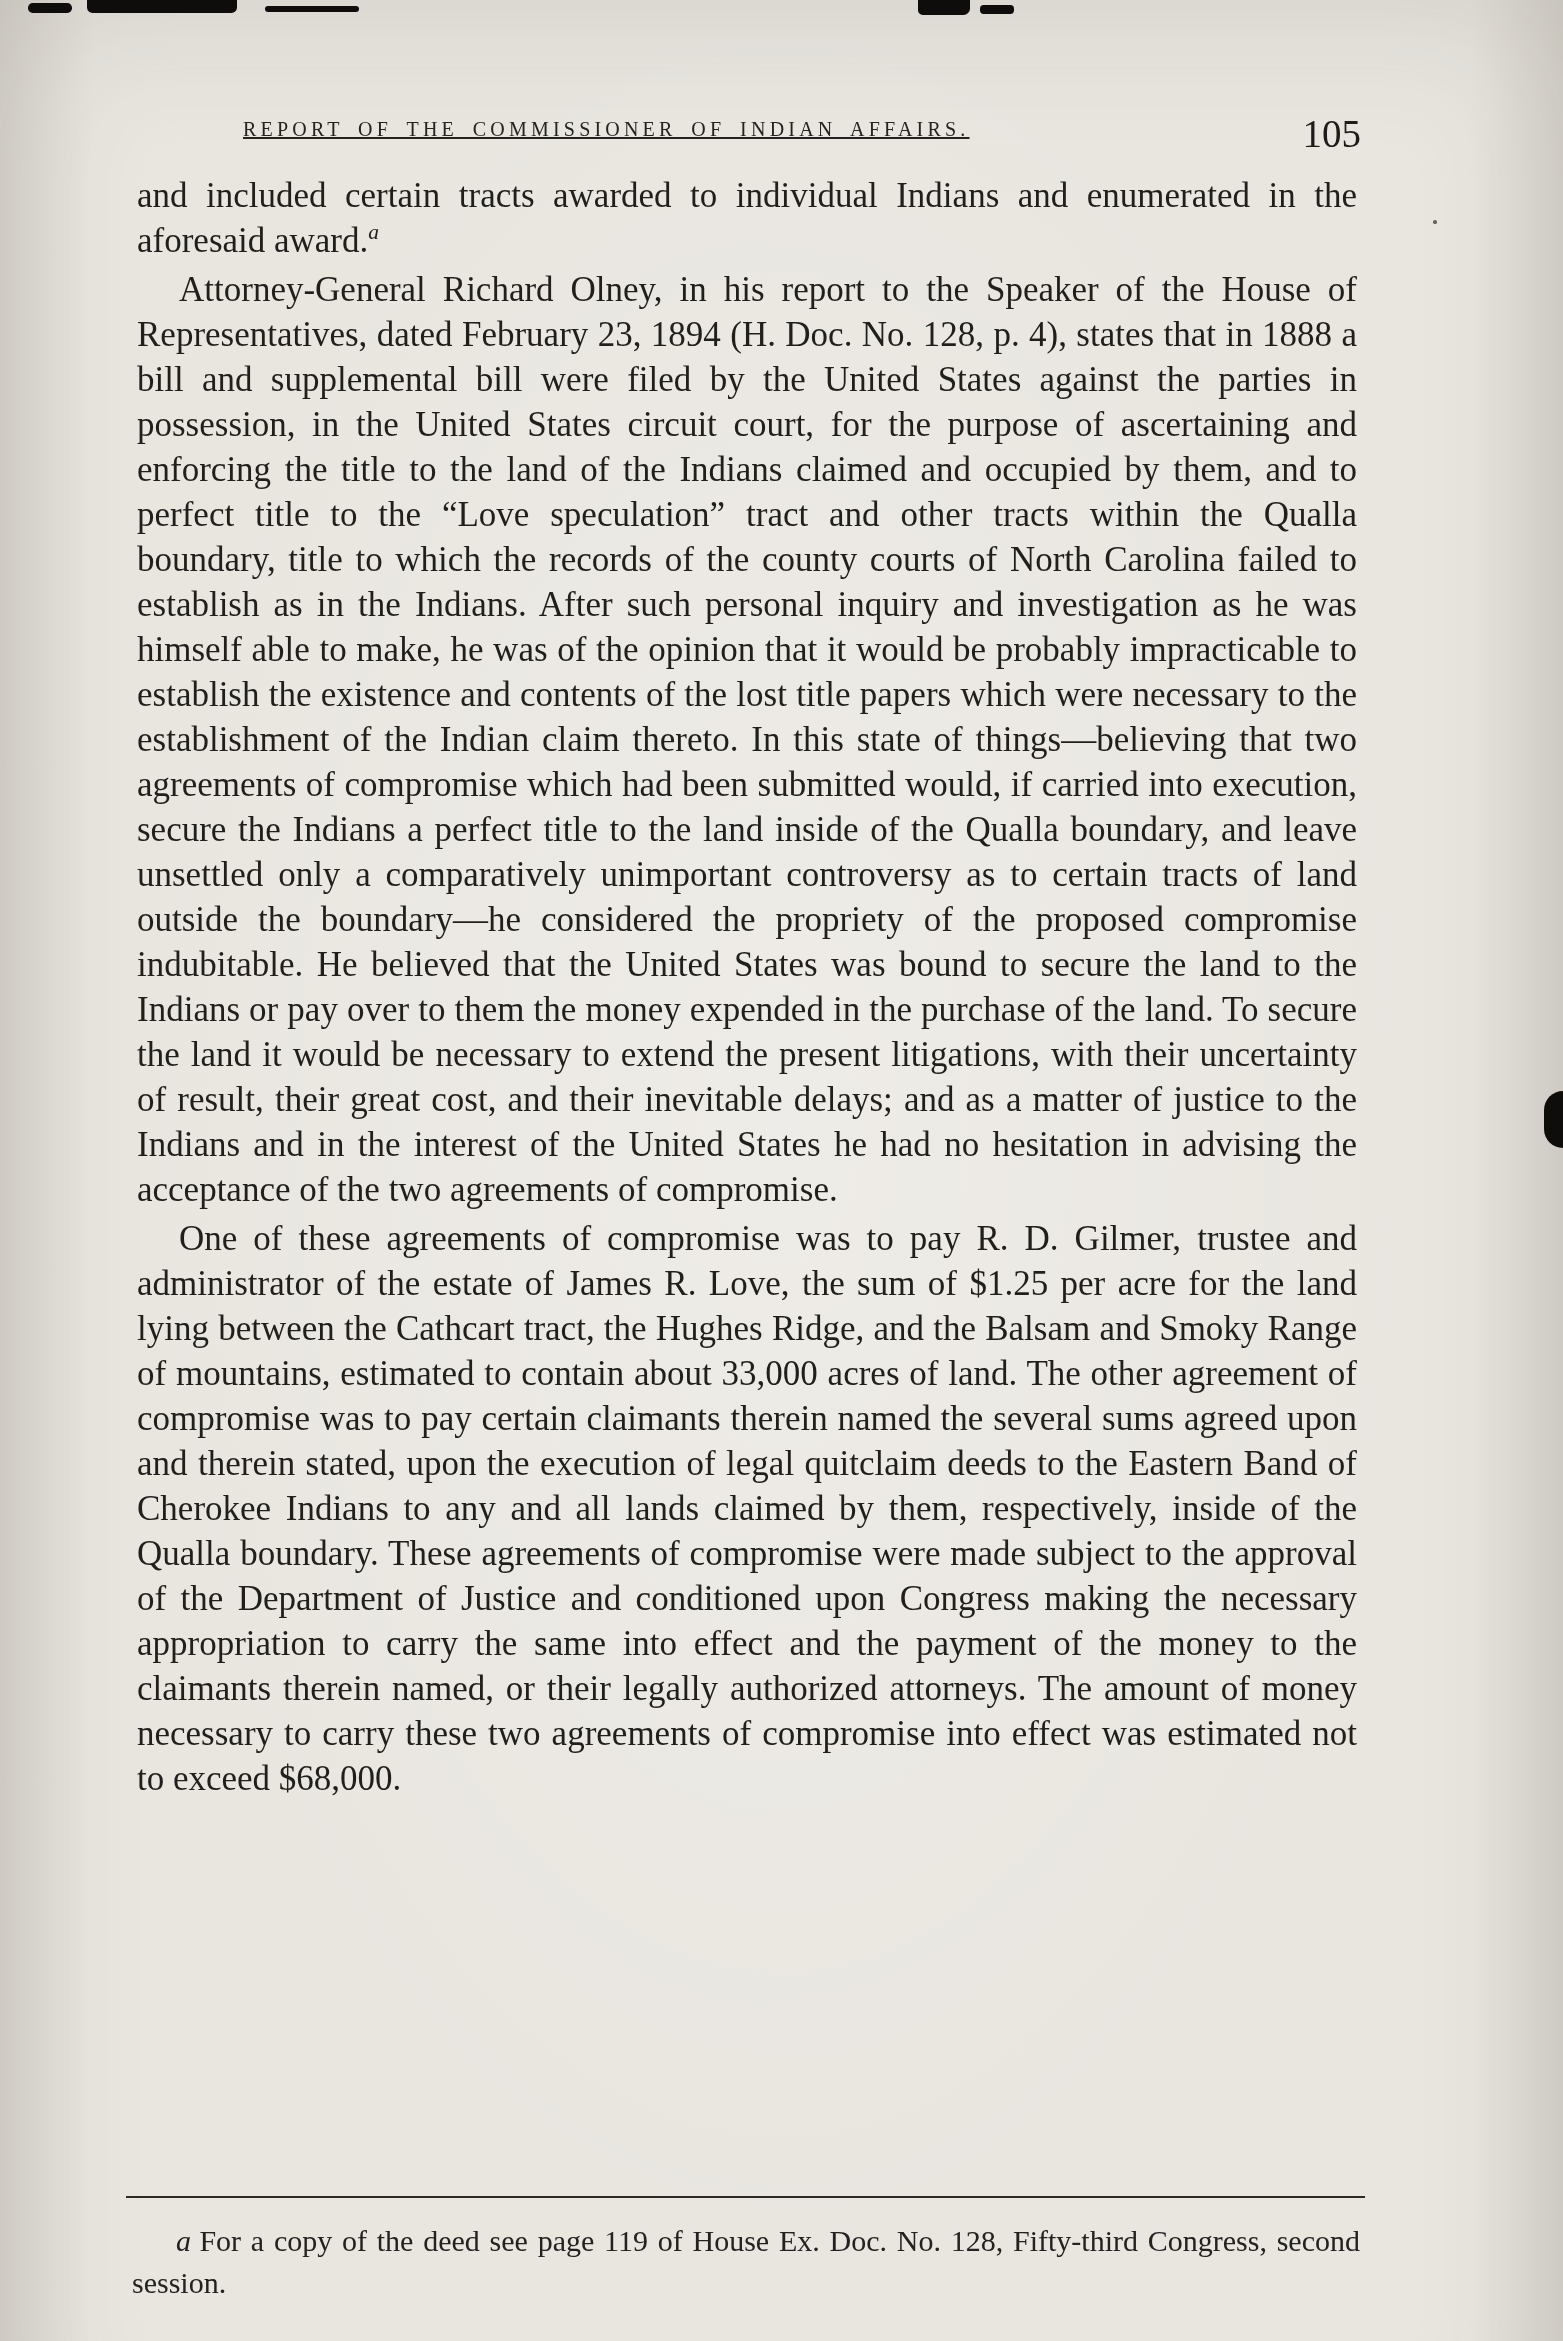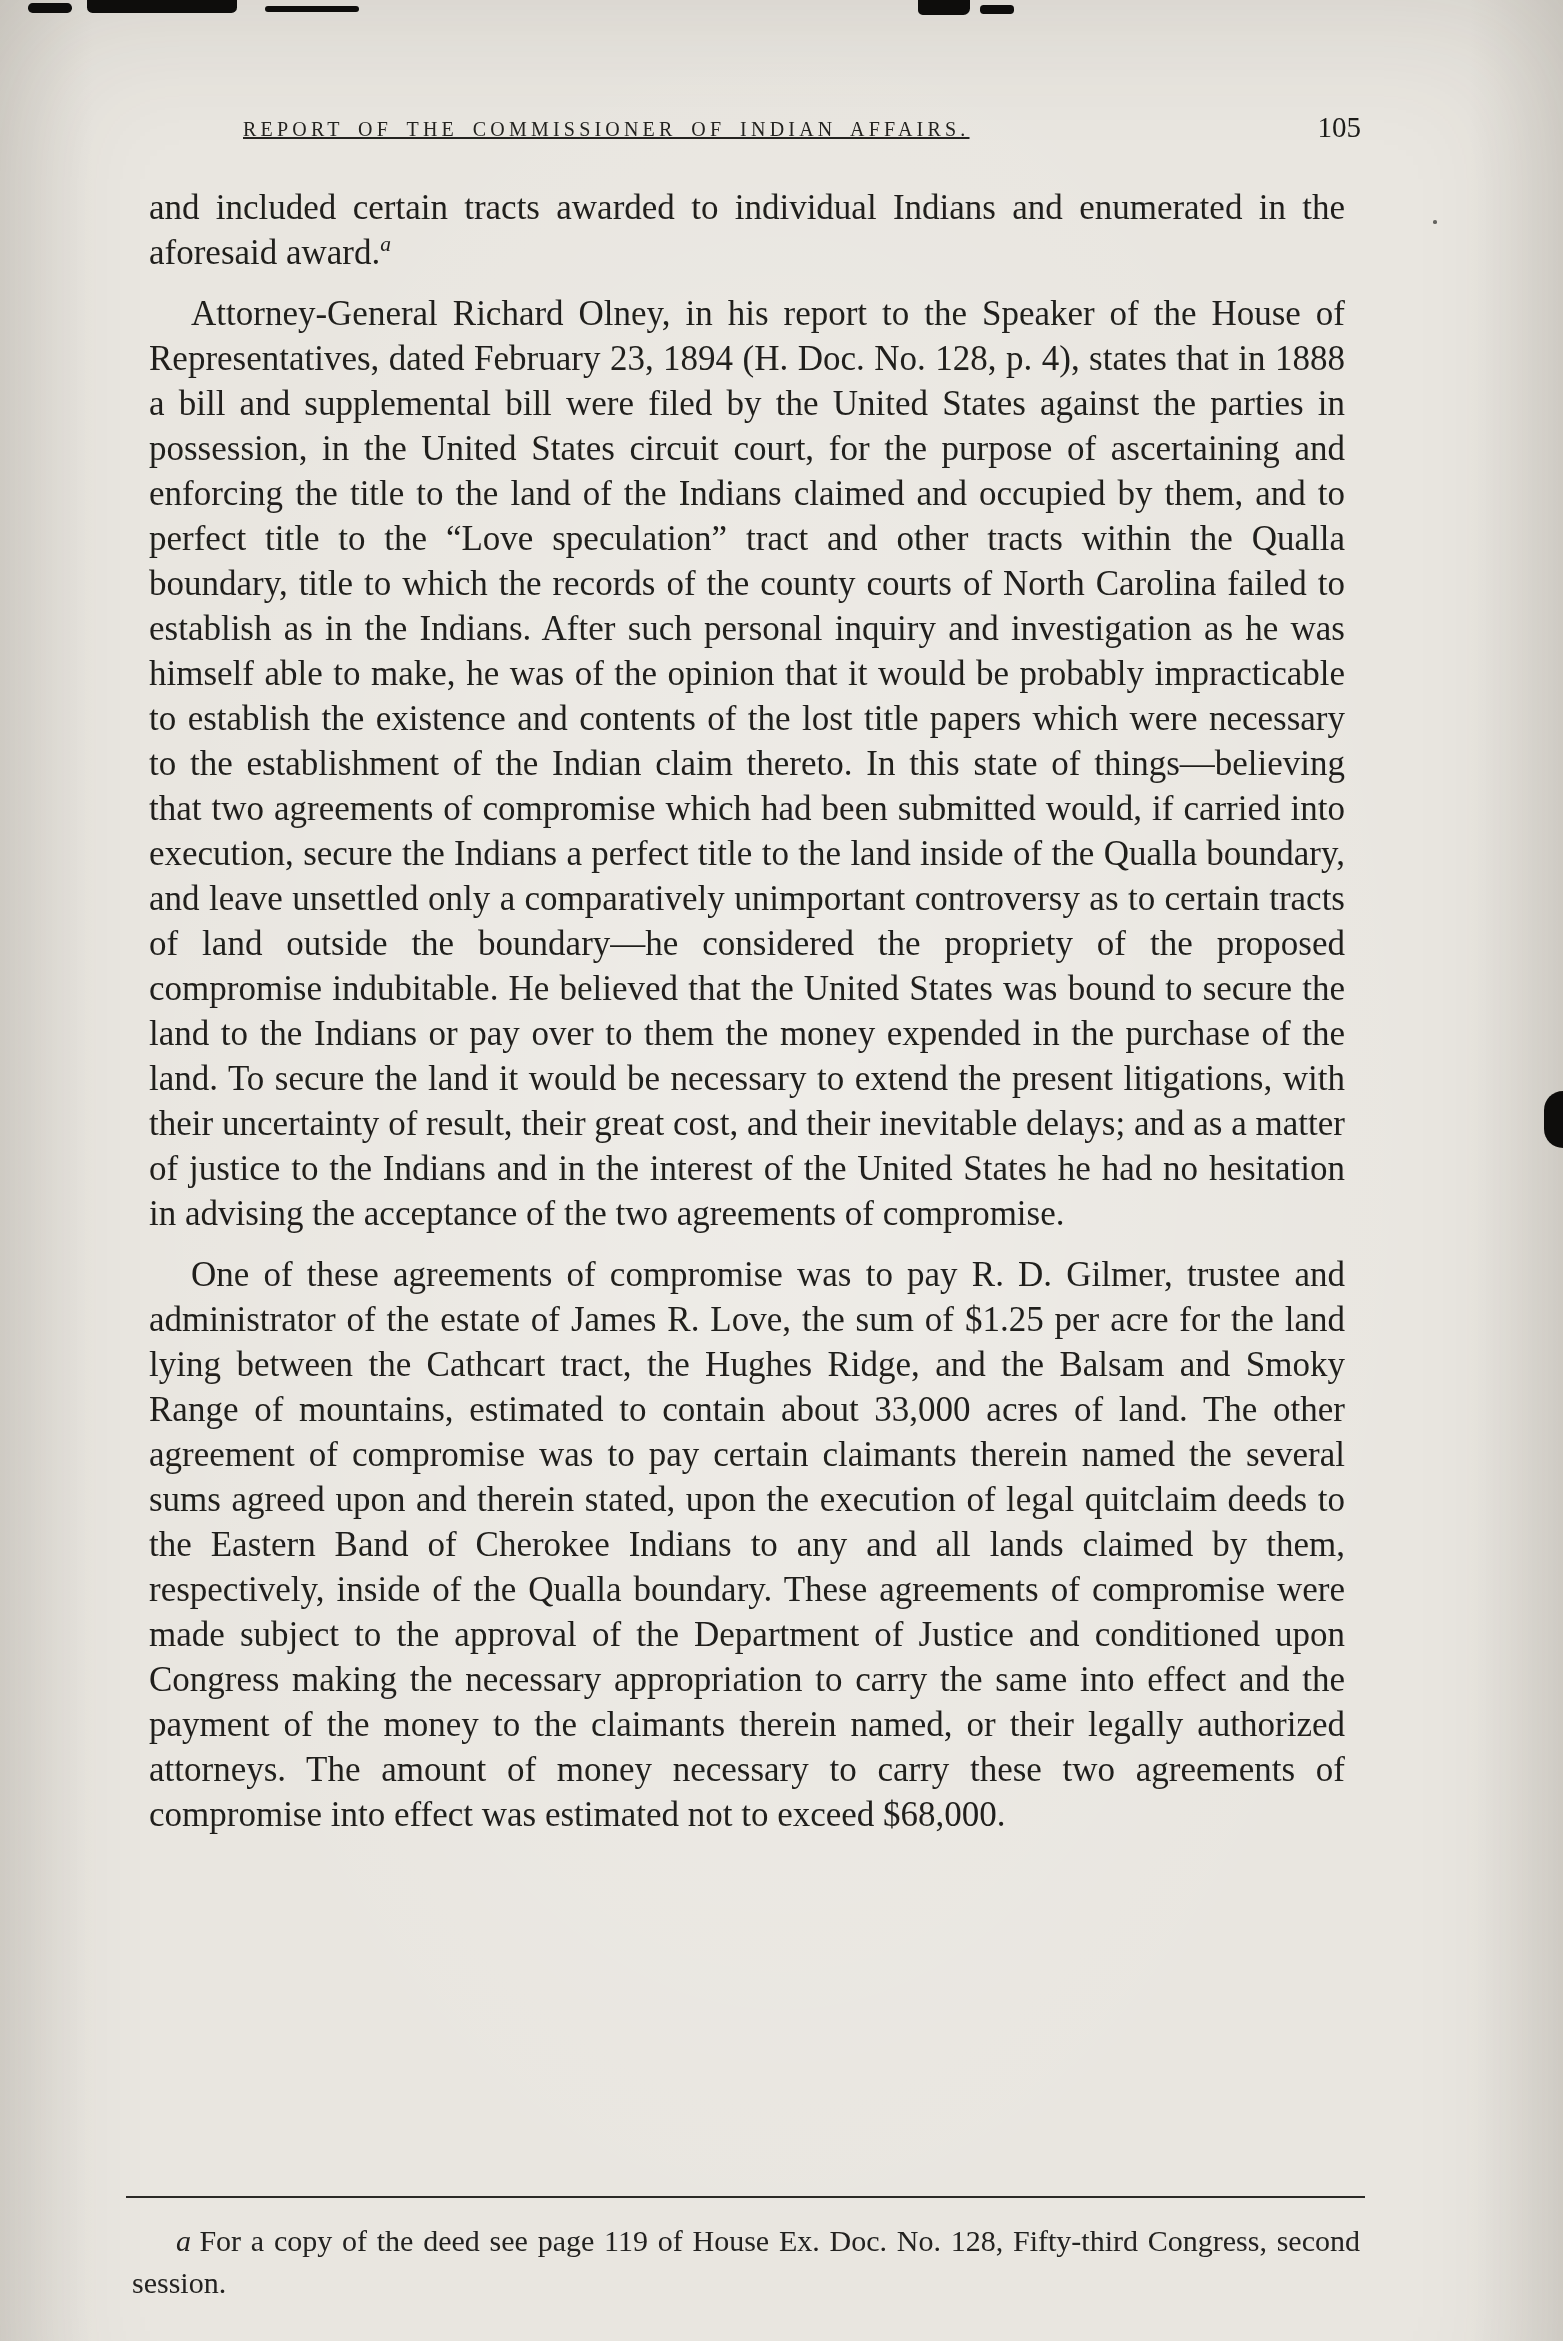--- a/index.html
+++ b/index.html
@@ -38,37 +38,37 @@
     letter-spacing: 4.2px;
     word-spacing: 5.6px;
     white-space: nowrap;
     color: #242320;
     text-decoration: underline;
   }
   .page-number {
     position: absolute;
     right: 0;
     top: 0;
-    font-size: 29px;
+    font-size: 39px;
     color: #1d1c19;
     font-family: Liberation Serif, serif;
   }
 
   
   .body-text {
     position: absolute;
     left: 133px;
     top: 169px;
     width: 1228px;
     text-align: justify;
     font-size: 35px;
     line-height: 45px;
     color: #201f1c;
   }
-  .para { margin: 16px; }
+  .para { margin: 4px; }
   .para.indent { text-indent: 42px; }
   .fn-ref {
     font-style: italic;
     font-size: 21.5px;
     vertical-align: super;
     line-height: 0;
   }
 
   
   .footnote-area {

